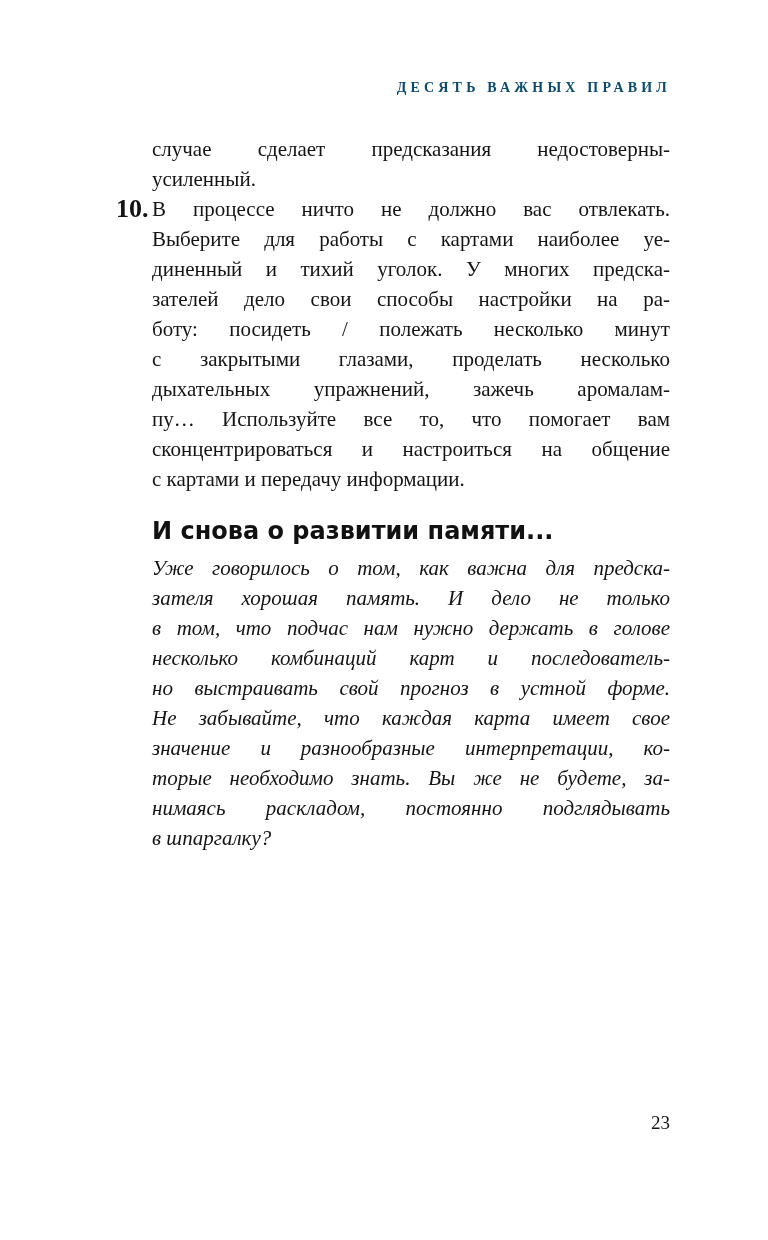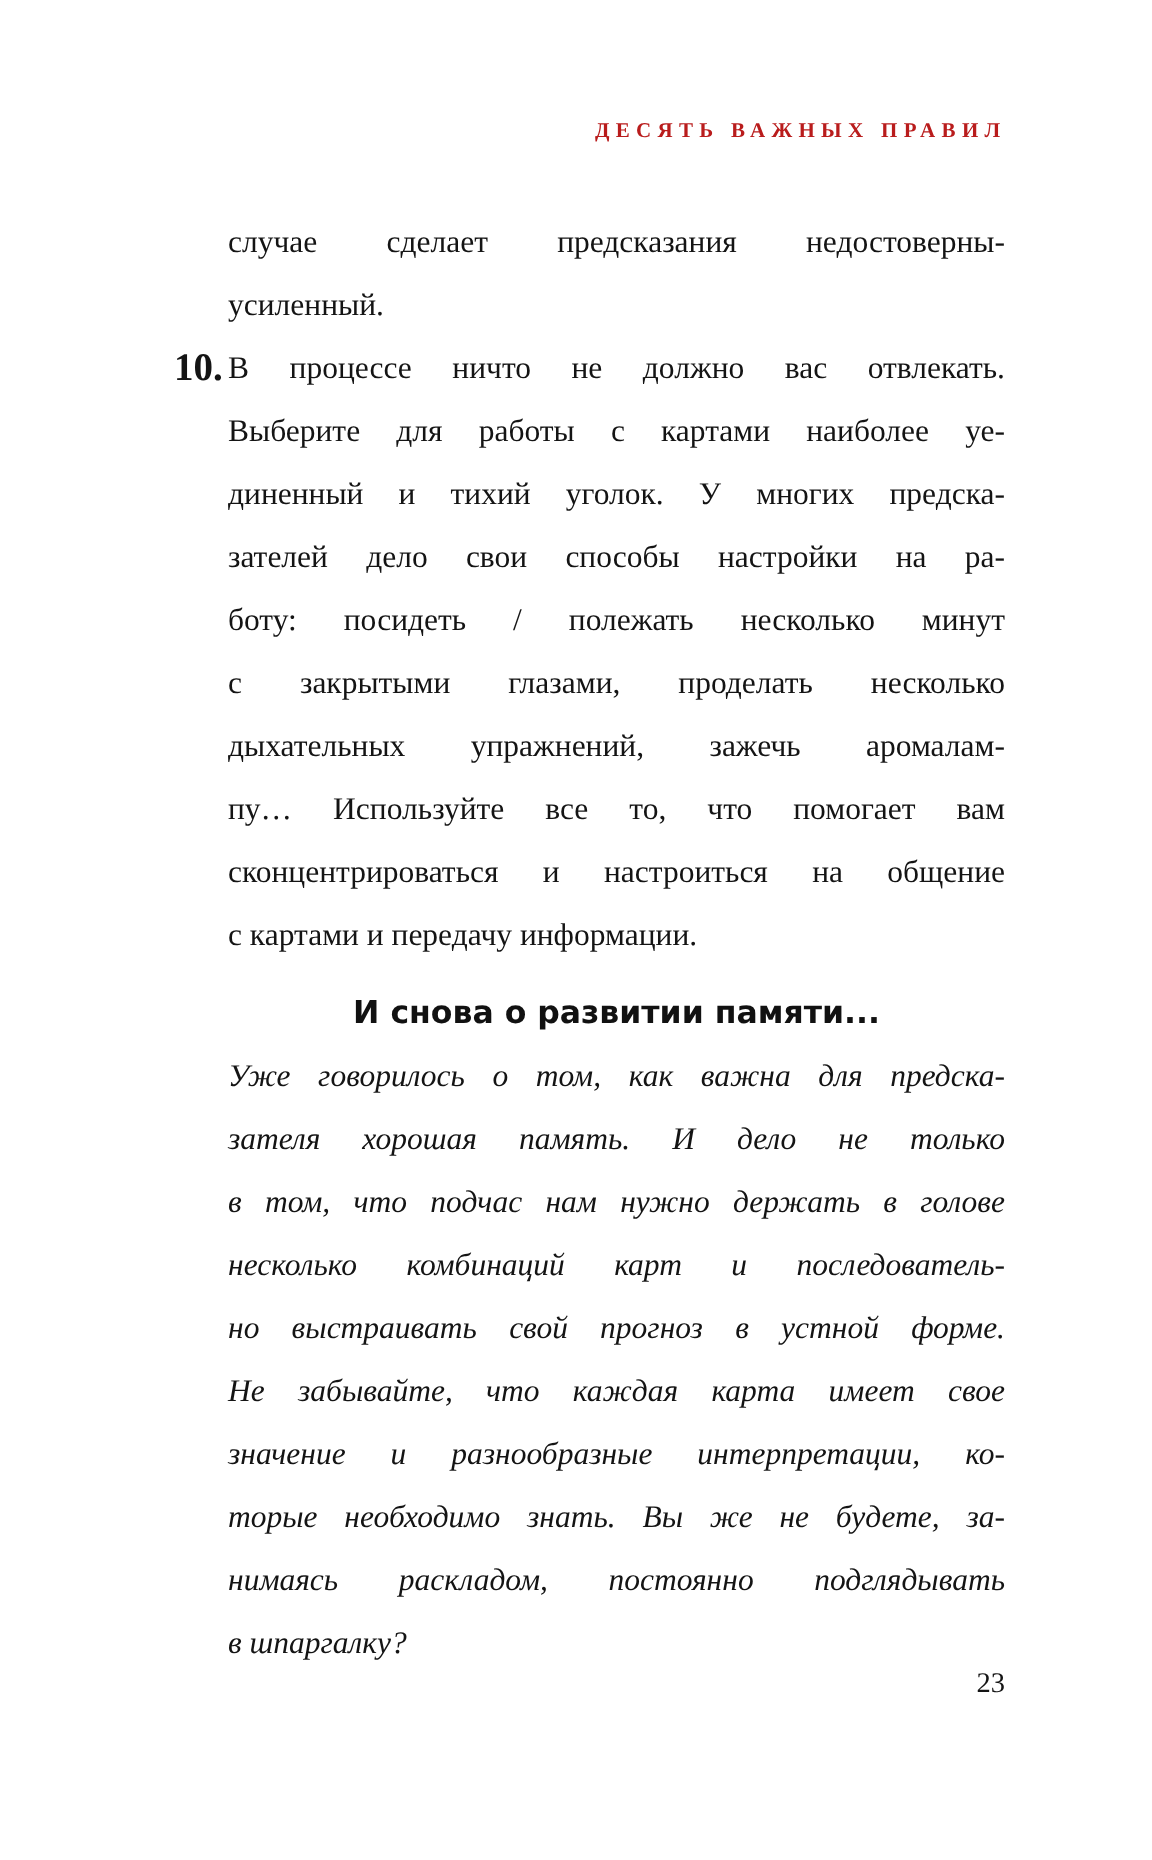--- a/index.html
+++ b/index.html
@@ -17,60 +17,58 @@
     overflow: hidden;
   }
   .running-head {
     position: absolute;
     top: 80px;
     right: 97px;
     font-family: "Liberation Serif", serif;
     font-size: 14px;
     font-weight: 600;
     letter-spacing: 4.2px;
-    color: #b91c1c;
+    color: #0c4a6e;
     white-space: nowrap;
   }
   .content {
     position: absolute;
     left: 152px;
     width: 518px;
     top: 134px;
     font-size: 21px;
     line-height: 30px;
   }
   .para .line {
     text-align: justify;
     text-align-last: justify;
-    margin-top: 12px;
   }
   .para .line.last {
     text-align: justify;
     text-align-last: left;
   }
   .item {
     position: relative;
   }
   .item-number {
     position: absolute;
     left: -36px;
     top: 0;
     font-weight: bold;
     font-size: 26px;
     line-height: 30px;
   }
   .heading {
     font-family: "DejaVu Sans", "Liberation Sans", sans-serif;
     font-weight: bold;
-    font-size: 21px;
+    font-size: 24px;
     line-height: 30px;
     margin-top: 22px;
     margin-bottom: 7px;
     color: #111111;
-    text-align: center;
   }
   .italic .line {
     font-style: italic;
     font-size: 21px;
   }
   .page-number {
     position: absolute;
     top: 1112px;
     right: 98px;
     font-size: 19px;

